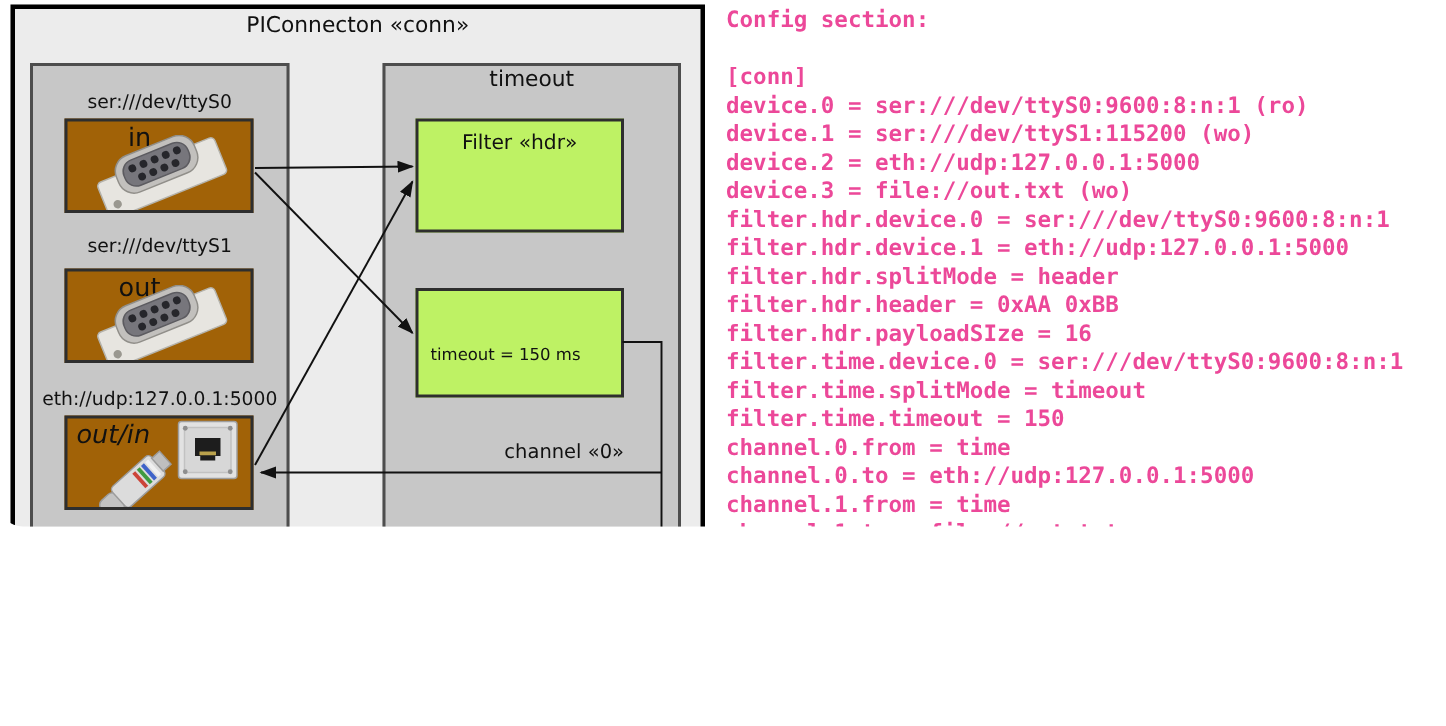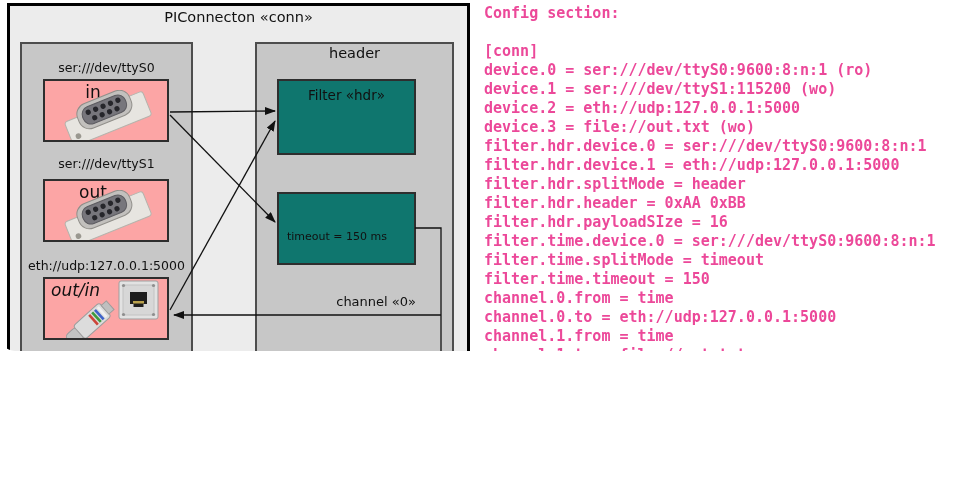--- a/index.html
+++ b/index.html
@@ -16,28 +16,28 @@
 
   
   .panel{background:#c7c7c7;border:2px solid #4d4d4d;z-index:1;}
   .panel-left{left:20px;top:42px;width:173px;height:417px;}
   .panel-right{left:255px;top:42px;width:199px;height:422px;}
   .filters-label{left:255px;top:45px;width:199px;text-align:center;
                  font-size:14.5px;z-index:2;}
 
   
   .dev-label{left:20px;width:173px;text-align:center;font-size:12.5px;z-index:2;}
-  .dev-box{left:43px;width:126px;height:63px;background:#fca5a5;
+  .dev-box{left:43px;width:126px;height:63px;background:#a16207;
            border:2px solid #2e2e2e;z-index:2;}
   .dir-label{position:absolute;top:1px;left:0;right:26px;text-align:center;
              font-size:17px;line-height:20px;}
   .dir-label.left{left:6px;right:auto;text-align:left;}
 
   
-  .filter-box{left:277px;width:139px;background:#0f766e;border:2px solid #2e2e2e;z-index:2;}
+  .filter-box{left:277px;width:139px;background:#bef264;border:2px solid #2e2e2e;z-index:2;}
   .filter-title{position:absolute;top:6px;left:0;width:100%;text-align:center;font-size:13.5px;}
   .filter-props{position:absolute;left:8px;font-size:11px;line-height:17px;}
 
   
   .chan-label{left:300px;width:116px;text-align:right;font-size:13px;z-index:3;}
 
   
   .overlay{left:0;top:0;width:480px;height:484px;z-index:5;pointer-events:none;}
 
   
@@ -52,21 +52,21 @@
 
 <div id="stage">
 
   <div>
 
     <div class="abs outer-box"></div>
     <div class="abs diagram-title">PIConnecton «conn»</div>
 
     <div class="abs panel panel-left"></div>
     <div class="abs panel panel-right"></div>
-    <div class="abs filters-label">header</div>
+    <div class="abs filters-label">timeout</div>
 
     <div class="abs dev-label" style="top:60px;">ser:///dev/ttyS0</div>
     <div class="abs dev-box" style="top:79px;">
       <div class="dir-label">in</div>
       <svg class="icon-svg" style="left:12px;top:9px;" width="100" height="50" viewBox="0 0 100 50">
         <g transform="rotate(-22 50 26)">
           <rect x="8" y="16" width="84" height="26" rx="3" fill="#e7e5e0" stroke="#b5b3ac"></rect>
           <rect x="22" y="6" width="56" height="26" rx="11" fill="#c2c0bd" stroke="#918f8a"></rect>
           <rect x="27" y="10" width="46" height="18" rx="8" fill="#77767c" stroke="#5c5b60"></rect>
           <circle cx="34" cy="15.5" r="2.6" fill="#26262b"></circle>

